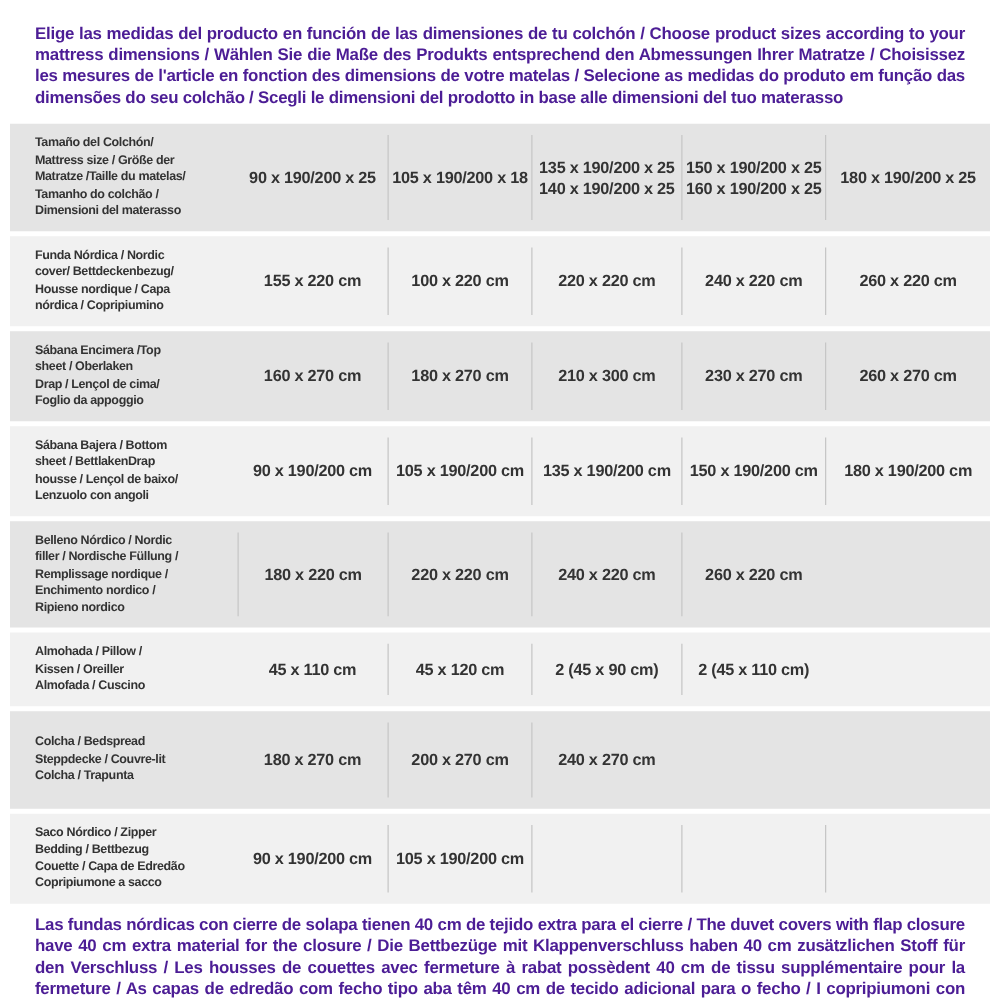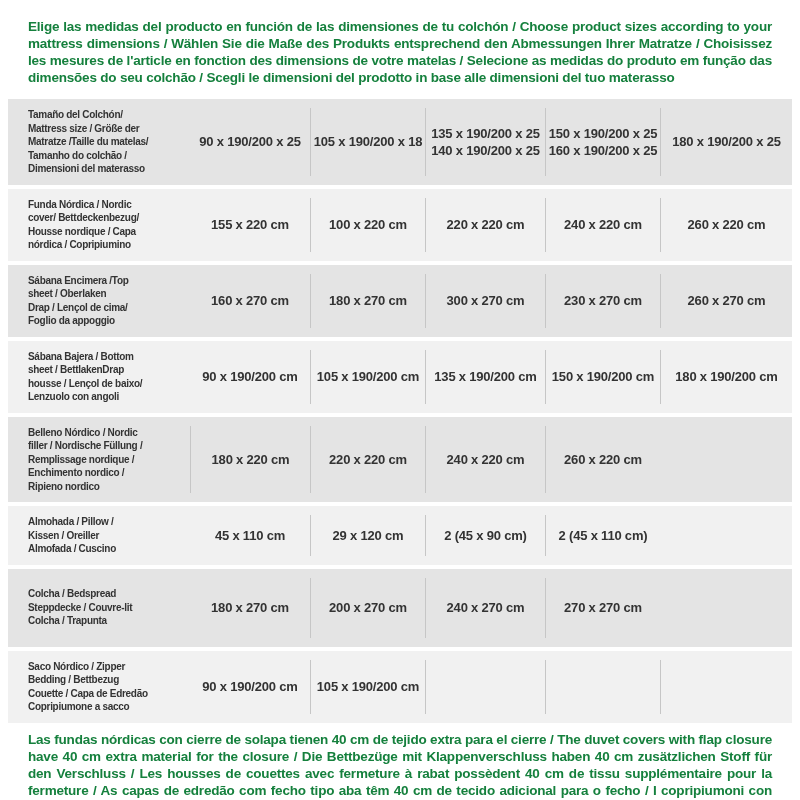--- a/index.html
+++ b/index.html
@@ -16,21 +16,21 @@
     color:var(--text);
     font-weight:bold;
   }
   .intro,
   .footnote{
     margin:0 28px;
     font-size:13.5px;
     line-height:17px;
     letter-spacing:-0.2px;
     text-align:justify;
-    color:#15803d;
+    color:#4c1d95;
   }
   .intro{padding-top:18px;margin-bottom:13px;}
   .footnote{margin-top:8px;}
   .size-table{
     margin:0 8px;
     width:784px;
   }
   .row{
     display:grid;
     grid-template-columns:182px 120px 115px 120px 115px 132px;
@@ -94,21 +94,21 @@
         <div class="value-cell divided">240 x 220 cm</div>
         <div class="value-cell divided">260 x 220 cm</div>
       </div>
       <div class="row shade-a">
         <div class="label-cell">Sábana Encimera /Top
 sheet / Oberlaken
 Drap / Lençol de cima/
 Foglio da appoggio</div>
         <div class="value-cell">160 x 270 cm</div>
         <div class="value-cell divided">180 x 270 cm</div>
-        <div class="value-cell divided">300 x 270 cm</div>
+        <div class="value-cell divided">210 x 300 cm</div>
         <div class="value-cell divided">230 x 270 cm</div>
         <div class="value-cell divided">260 x 270 cm</div>
       </div>
       <div class="row shade-b">
         <div class="label-cell">Sábana Bajera / Bottom
 sheet / BettlakenDrap
 housse / Lençol de baixo/
 Lenzuolo con angoli</div>
         <div class="value-cell">90 x 190/200 cm</div>
         <div class="value-cell divided">105 x 190/200 cm</div>
@@ -125,32 +125,31 @@
         <div class="value-cell divided">180 x 220 cm</div>
         <div class="value-cell divided">220 x 220 cm</div>
         <div class="value-cell divided">240 x 220 cm</div>
         <div class="value-cell divided">260 x 220 cm</div>
       </div>
       <div class="row shade-b">
         <div class="label-cell">Almohada  / Pillow /
 Kissen / Oreiller
 Almofada / Cuscino</div>
         <div class="value-cell">45 x 110 cm</div>
-        <div class="value-cell divided">29 x 120 cm</div>
+        <div class="value-cell divided">45 x 120 cm</div>
         <div class="value-cell divided">2 (45 x 90 cm)</div>
         <div class="value-cell divided">2 (45 x 110 cm)</div>
       </div>
       <div class="row shade-a">
         <div class="label-cell">Colcha / Bedspread
 Steppdecke / Couvre-lit
 Colcha / Trapunta</div>
         <div class="value-cell">180 x 270 cm</div>
         <div class="value-cell divided">200 x 270 cm</div>
         <div class="value-cell divided">240 x 270 cm</div>
-        <div class="value-cell divided">270 x 270 cm</div>
       </div>
       <div class="row shade-b">
         <div class="label-cell">Saco Nórdico / Zipper
 Bedding / Bettbezug
 Couette  / Capa de Edredão
 Copripiumone a sacco</div>
         <div class="value-cell">90 x 190/200 cm</div>
         <div class="value-cell divided">105 x 190/200 cm</div>
         <div class="value-cell divided"></div>
         <div class="value-cell divided"></div>

